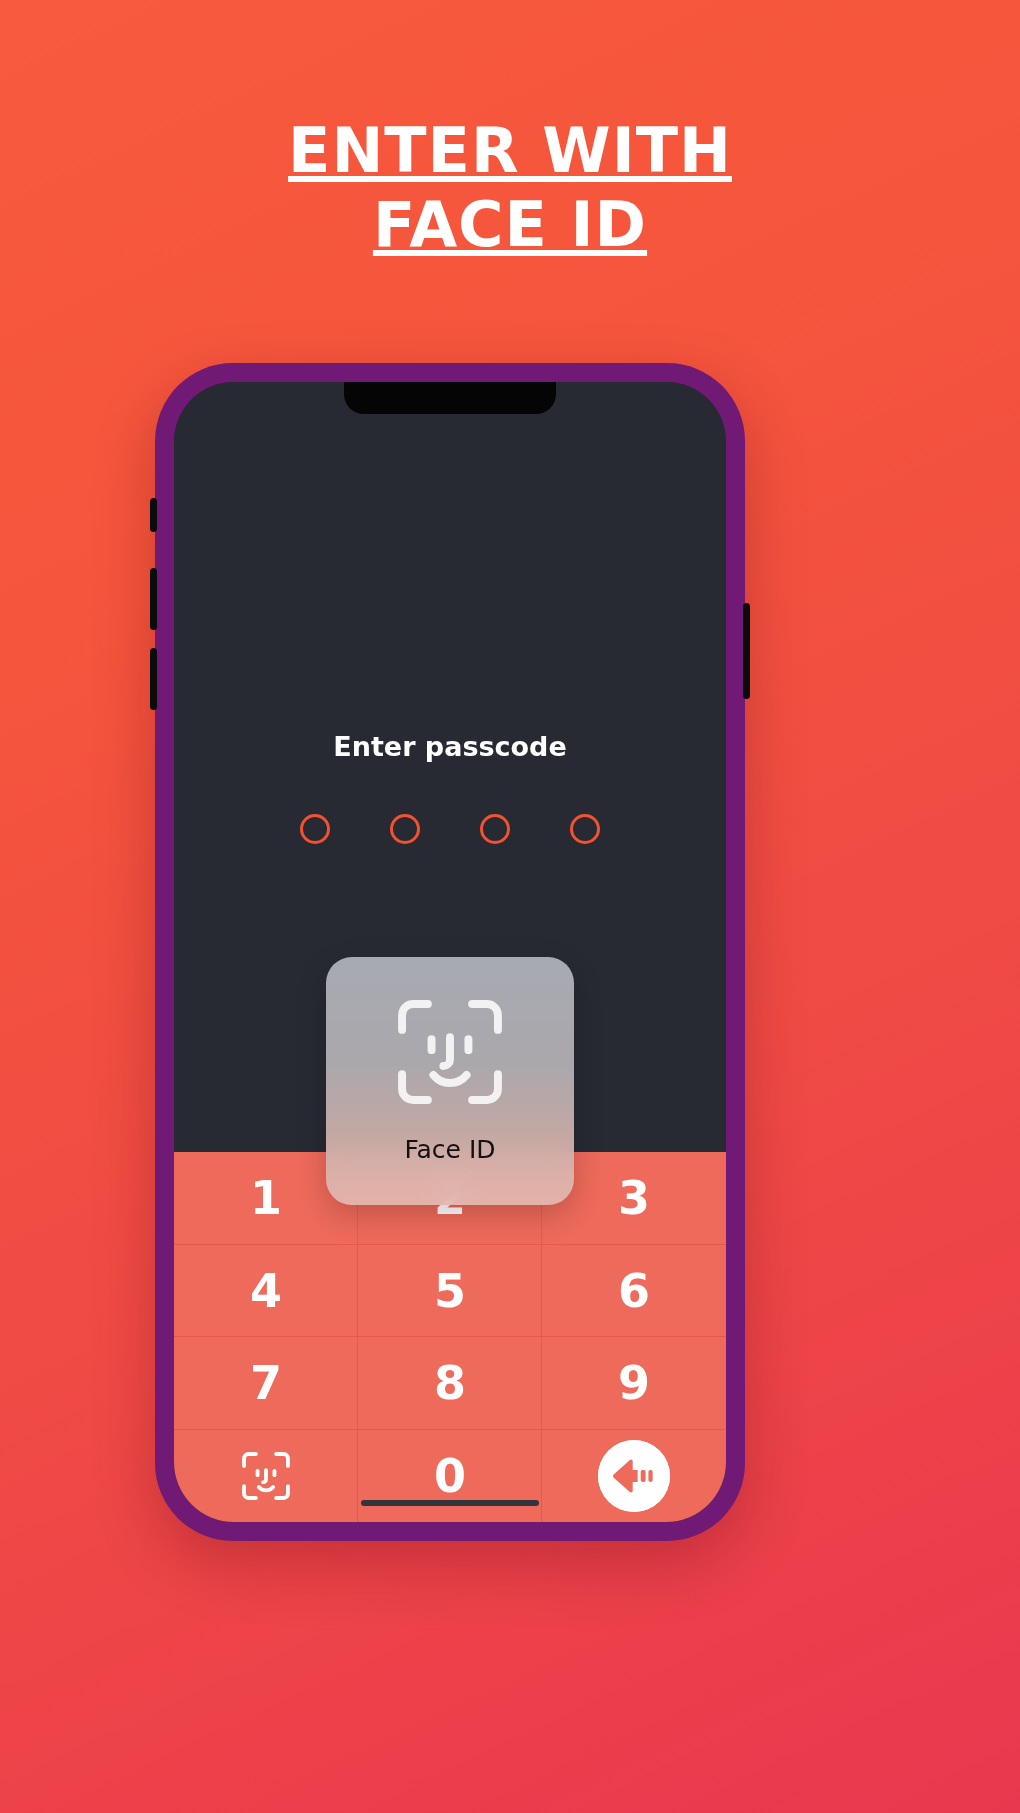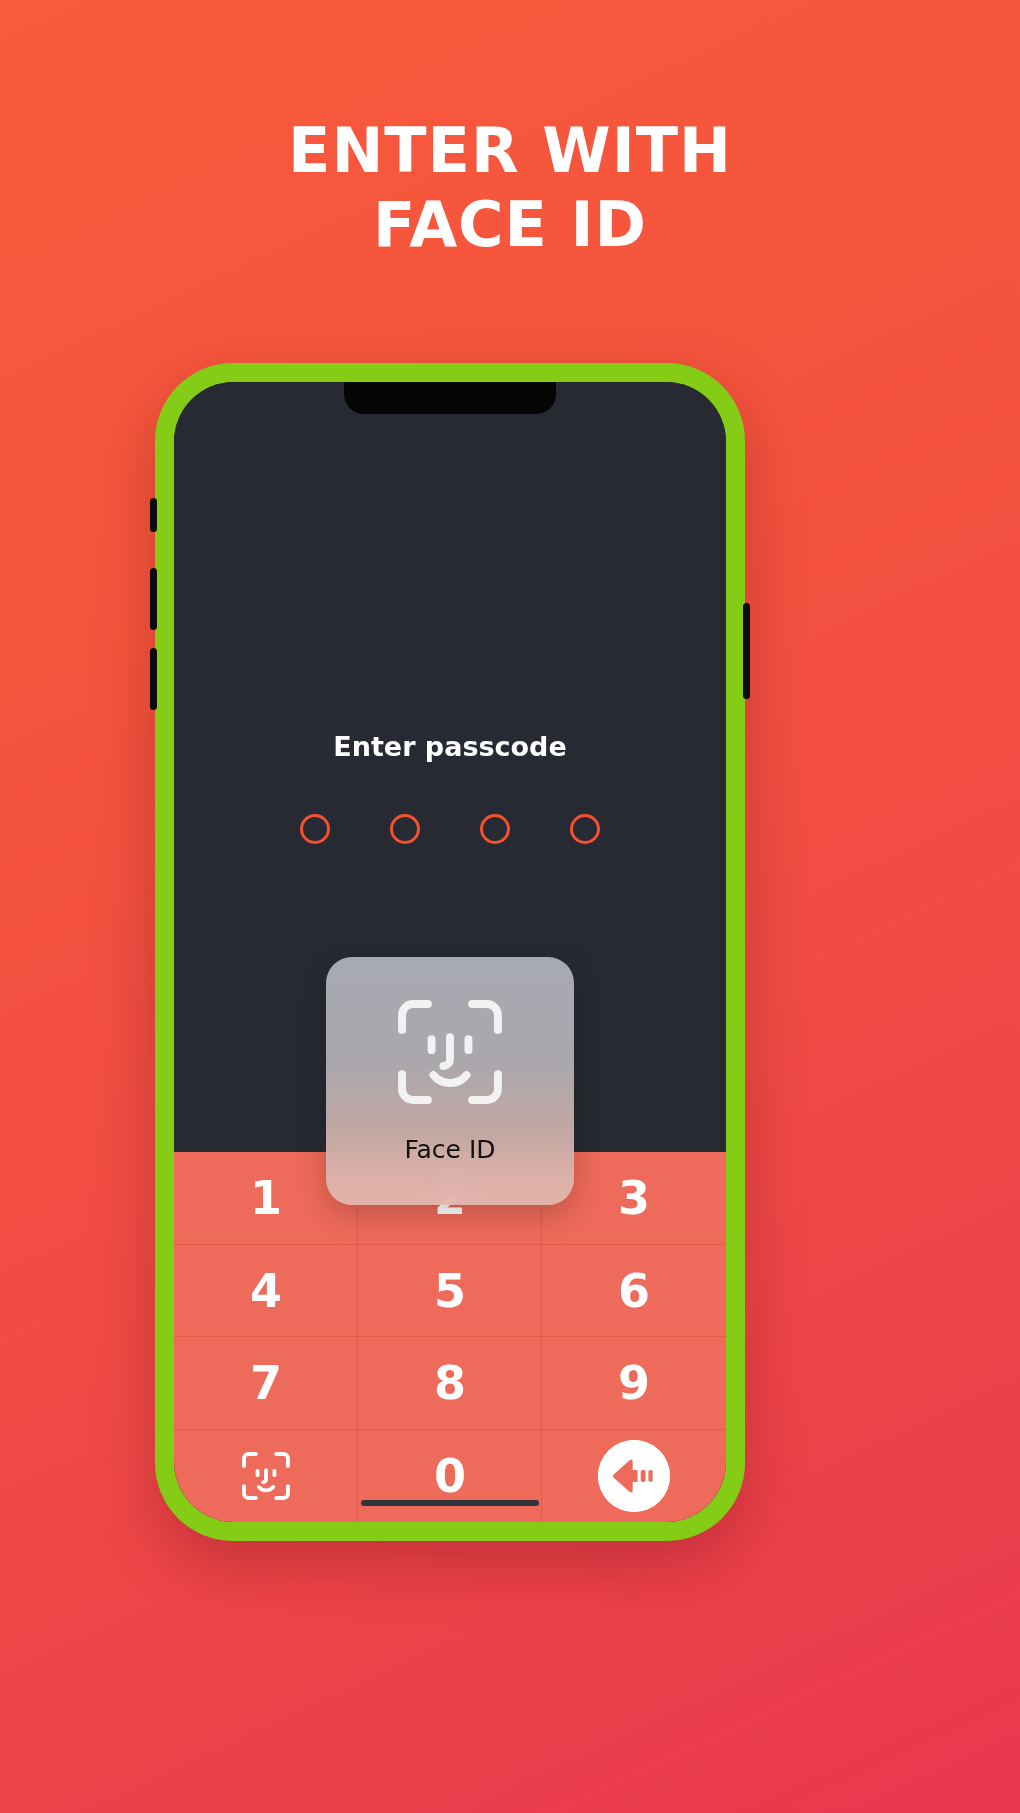--- a/index.html
+++ b/index.html
@@ -10,28 +10,29 @@
     position:relative; overflow:hidden;
   }
 
   
   .headline {
     position:absolute; top:120px; left:0; width:1020px;
     text-align:center; color:#ffffff;
     font-size:62px; line-height:62px; font-weight:bold;
     letter-spacing:1px;
     font-family:"DejaVu Sans", sans-serif;
+    text-decoration:underline;
   }
   .headline .l2 { display:block; margin-top:12px; }
 
   
   .phone {
     position:absolute; left:155px; top:363px;
     width:590px; height:1178px;
-    background:#84cc16;
+    background:#701a75;
     border-radius:78px;
     box-shadow:0 22px 60px rgba(100,10,20,.30);
   }
   .btn-side { position:absolute; background:#0b0b0b; border-radius:4px; }
   .btn-mute  { left:-5px; top:135px;  width:7px; height:34px; }
   .btn-volup { left:-5px; top:205px;  width:7px; height:62px; }
   .btn-voldn { left:-5px; top:285px;  width:7px; height:62px; }
   .btn-power { right:-5px; top:240px; width:7px; height:96px; }
 
   .screen {

